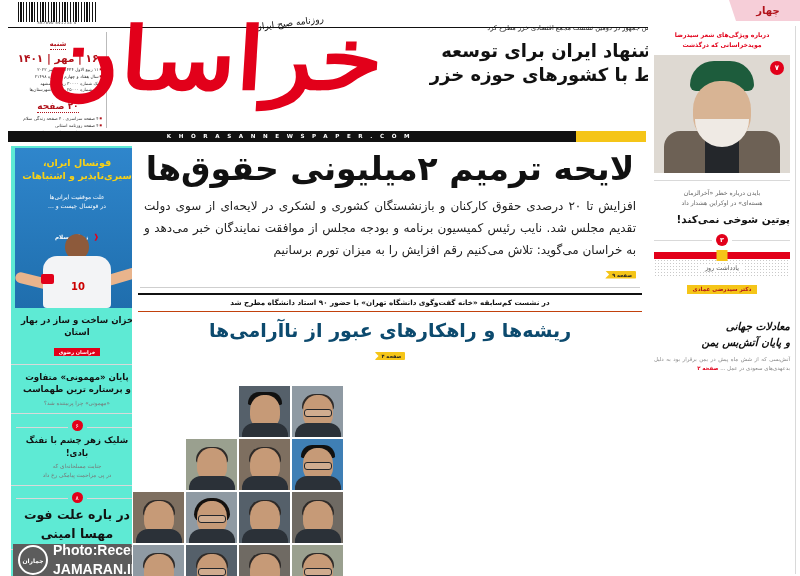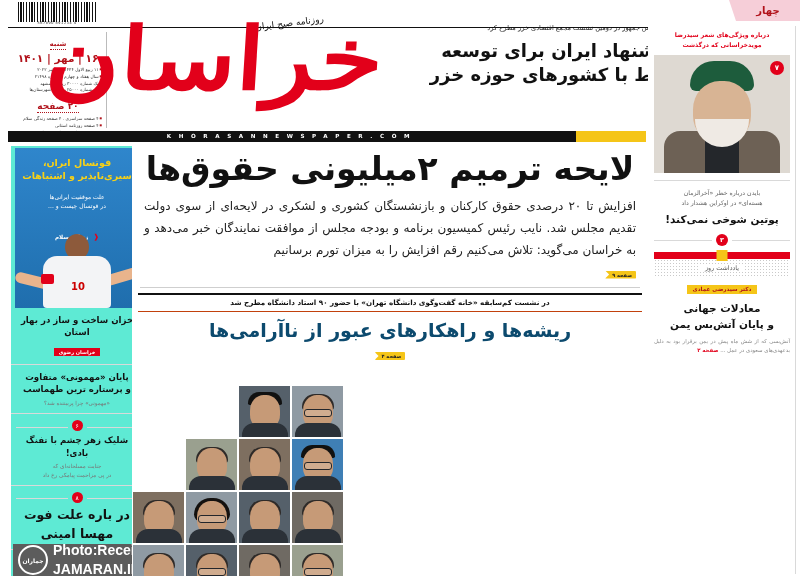--- a/index.html
+++ b/index.html
@@ -134,21 +134,21 @@
     border-radius:46% 46% 44% 44%;background:#d8b494;}
   .rc-photo .beard{position:absolute;left:50%;top:64px;transform:translateX(-50%);width:54px;height:28px;
     border-radius:0 0 27px 27px;background:#efeae4;}
   .rc-photo .coat{position:absolute;left:50%;bottom:0;transform:translateX(-50%);width:116px;height:42px;
     border-radius:16px 16px 0 0;background:#6d6155;}
   .rc-photo .shirt{position:absolute;left:50%;bottom:0;transform:translateX(-50%);width:34px;height:40px;background:#24272b;}
   .badge{position:absolute;width:14px;height:14px;border-radius:50%;background:#e2001a;color:#fff;
     font-size:7px;display:flex;align-items:center;justify-content:center;font-weight:bold;}
   .rc-sep{height:1px;background:#d9d9d9;margin:7px 0;}
   .rc-kick{font-size:6.2px;color:#666;text-align:center;line-height:1.65;}
-  .rc-title{font-size:10.5px;font-weight:bold;color:#111;text-align:center;line-height:1.5;margin-top:4px;}
+  .rc-title{font-size:10.5px;font-weight:bold;color:#111;line-height:1.5;margin-top:4px;}
   .rc-num{display:flex;width:12px;height:12px;border-radius:50%;background:#e2001a;color:#fff;
     font-size:6.4px;align-items:center;justify-content:center;margin:0 auto;font-weight:bold;}
   .rc-tag{display:inline-block;background:#e2001a;color:#fff;font-size:5.2px;font-weight:bold;padding:1.5px 6px;}
   .ctr{text-align:center;}
   .note-strip{height:7px;background:#e2001a;margin:6px 0 0;position:relative;}
   .note-strip i{position:absolute;left:50%;top:-2px;transform:translateX(-50%);width:11px;height:11px;background:#f5c518;}
   .note-dots{height:17px;background-image:radial-gradient(#c9c9c9 .6px,transparent .7px);
     background-size:3px 3px;display:flex;align-items:center;justify-content:center;}
   .note-dots span{font-size:6.4px;color:#555;background:#fff;padding:0 5px;}
   .author-tag{display:inline-block;background:#f5c518;color:#b1121a;font-size:5.6px;font-weight:bold;padding:1.5px 6px;}
@@ -455,21 +455,21 @@
       <div>
         <div class="note-strip">
             <i></i>
           </div>
         <div class="note-dots">
           <span>یادداشت روز</span>
         </div>
         <div class="ctr">
           <span class="author-tag">دکتر سیدرضی عمادی</span>
         </div>
-        <div class="rc-title" style="margin-top:6px;">
+        <div class="rc-title" style="margin-top:24px;font-style:italic;">
           <div>معادلات جهانی</div>
           <div>و پایان آتش‌بس یمن</div>
         </div>
         <div class="rc-foot">
           <span>آتش‌بسی که از شش ماه پیش در یمن برقرار بود به دلیل بدعهدی‌های سعودی در عمل ...</span>
           <span class="ref">صفحه ۲</span>
         </div>
       </div>
     </div>
   </div>

